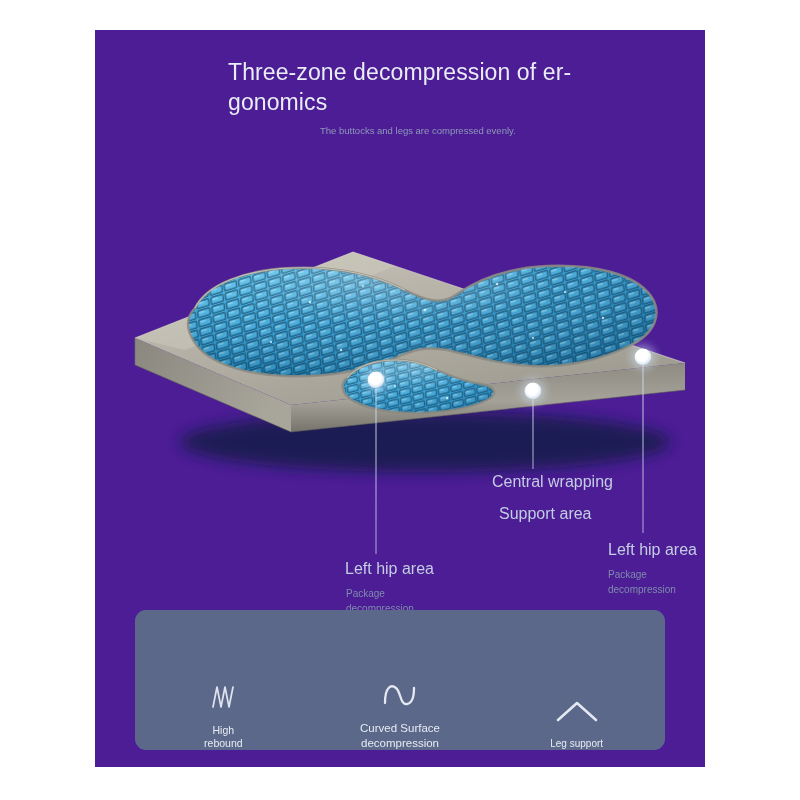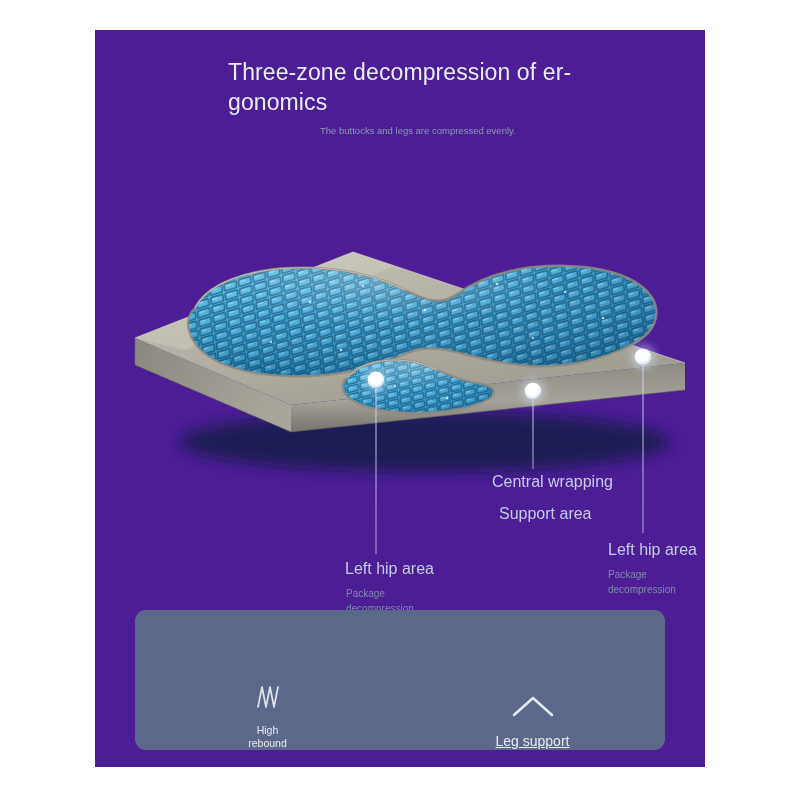--- a/index.html
+++ b/index.html
@@ -117,21 +117,21 @@
     justify-content: center;
   }
   .feature .flabel {
     margin-top: 10px;
     color: #e7ebf3;
     text-align: center;
     line-height: 1.25;
   }
   .feature.f0 .flabel { font-size: 10.5px; width: 56px; }
   .feature.f1 .flabel { font-size: 11.5px; width: 120px; }
-  .feature.f2 .flabel { font-size: 14px; width: 130px; text-decoration: underline; }
+  .feature.f2 .flabel { font-size: 10px; width: 130px; }
 </style>
 </head>
 <body>
 
 <div id="poster">
 
   <div id="headline">
     <div class="title">Three-zone decompression of er-gonomics</div>
   </div>
   <div id="subtitle">The buttocks and legs are compressed evenly.</div>
@@ -277,20 +277,28 @@
       <div class="ficon">
         <svg width="26" height="30" viewBox="0 0 26 30">
           <g transform="rotate(90 13 15)">
             <path d="M 3,5 L 23,9 L 3,13 L 23,17 L 3,21 L 23,25" fill="none" stroke="#dfe4ee" stroke-width="1.7" stroke-linecap="round" stroke-linejoin="round"></path>
           </g>
         </svg>
       </div>
       <div class="flabel">High rebound</div>
     </div>
 
+    <div class="feature f1">
+      <div class="ficon">
+        <svg width="40" height="28" viewBox="0 0 40 28">
+          <path d="M 5,23 C 5,7 11,4 16,8 C 21,12 20,25 27,24 C 33,23 34,14 34,8" fill="none" stroke="#e3e8f1" stroke-width="2.3" stroke-linecap="round"></path>
+        </svg>
+      </div>
+      <div class="flabel">Curved Surface decompression</div>
+    </div>
 
     <div class="feature f2">
       <div class="ficon">
         <svg width="46" height="28" viewBox="0 0 46 28">
           <path d="M 4,23 L 23,6 L 42,23" fill="none" stroke="#e3e8f1" stroke-width="2.6" stroke-linecap="round" stroke-linejoin="round"></path>
         </svg>
       </div>
       <div class="flabel">Leg support</div>
     </div>
 

